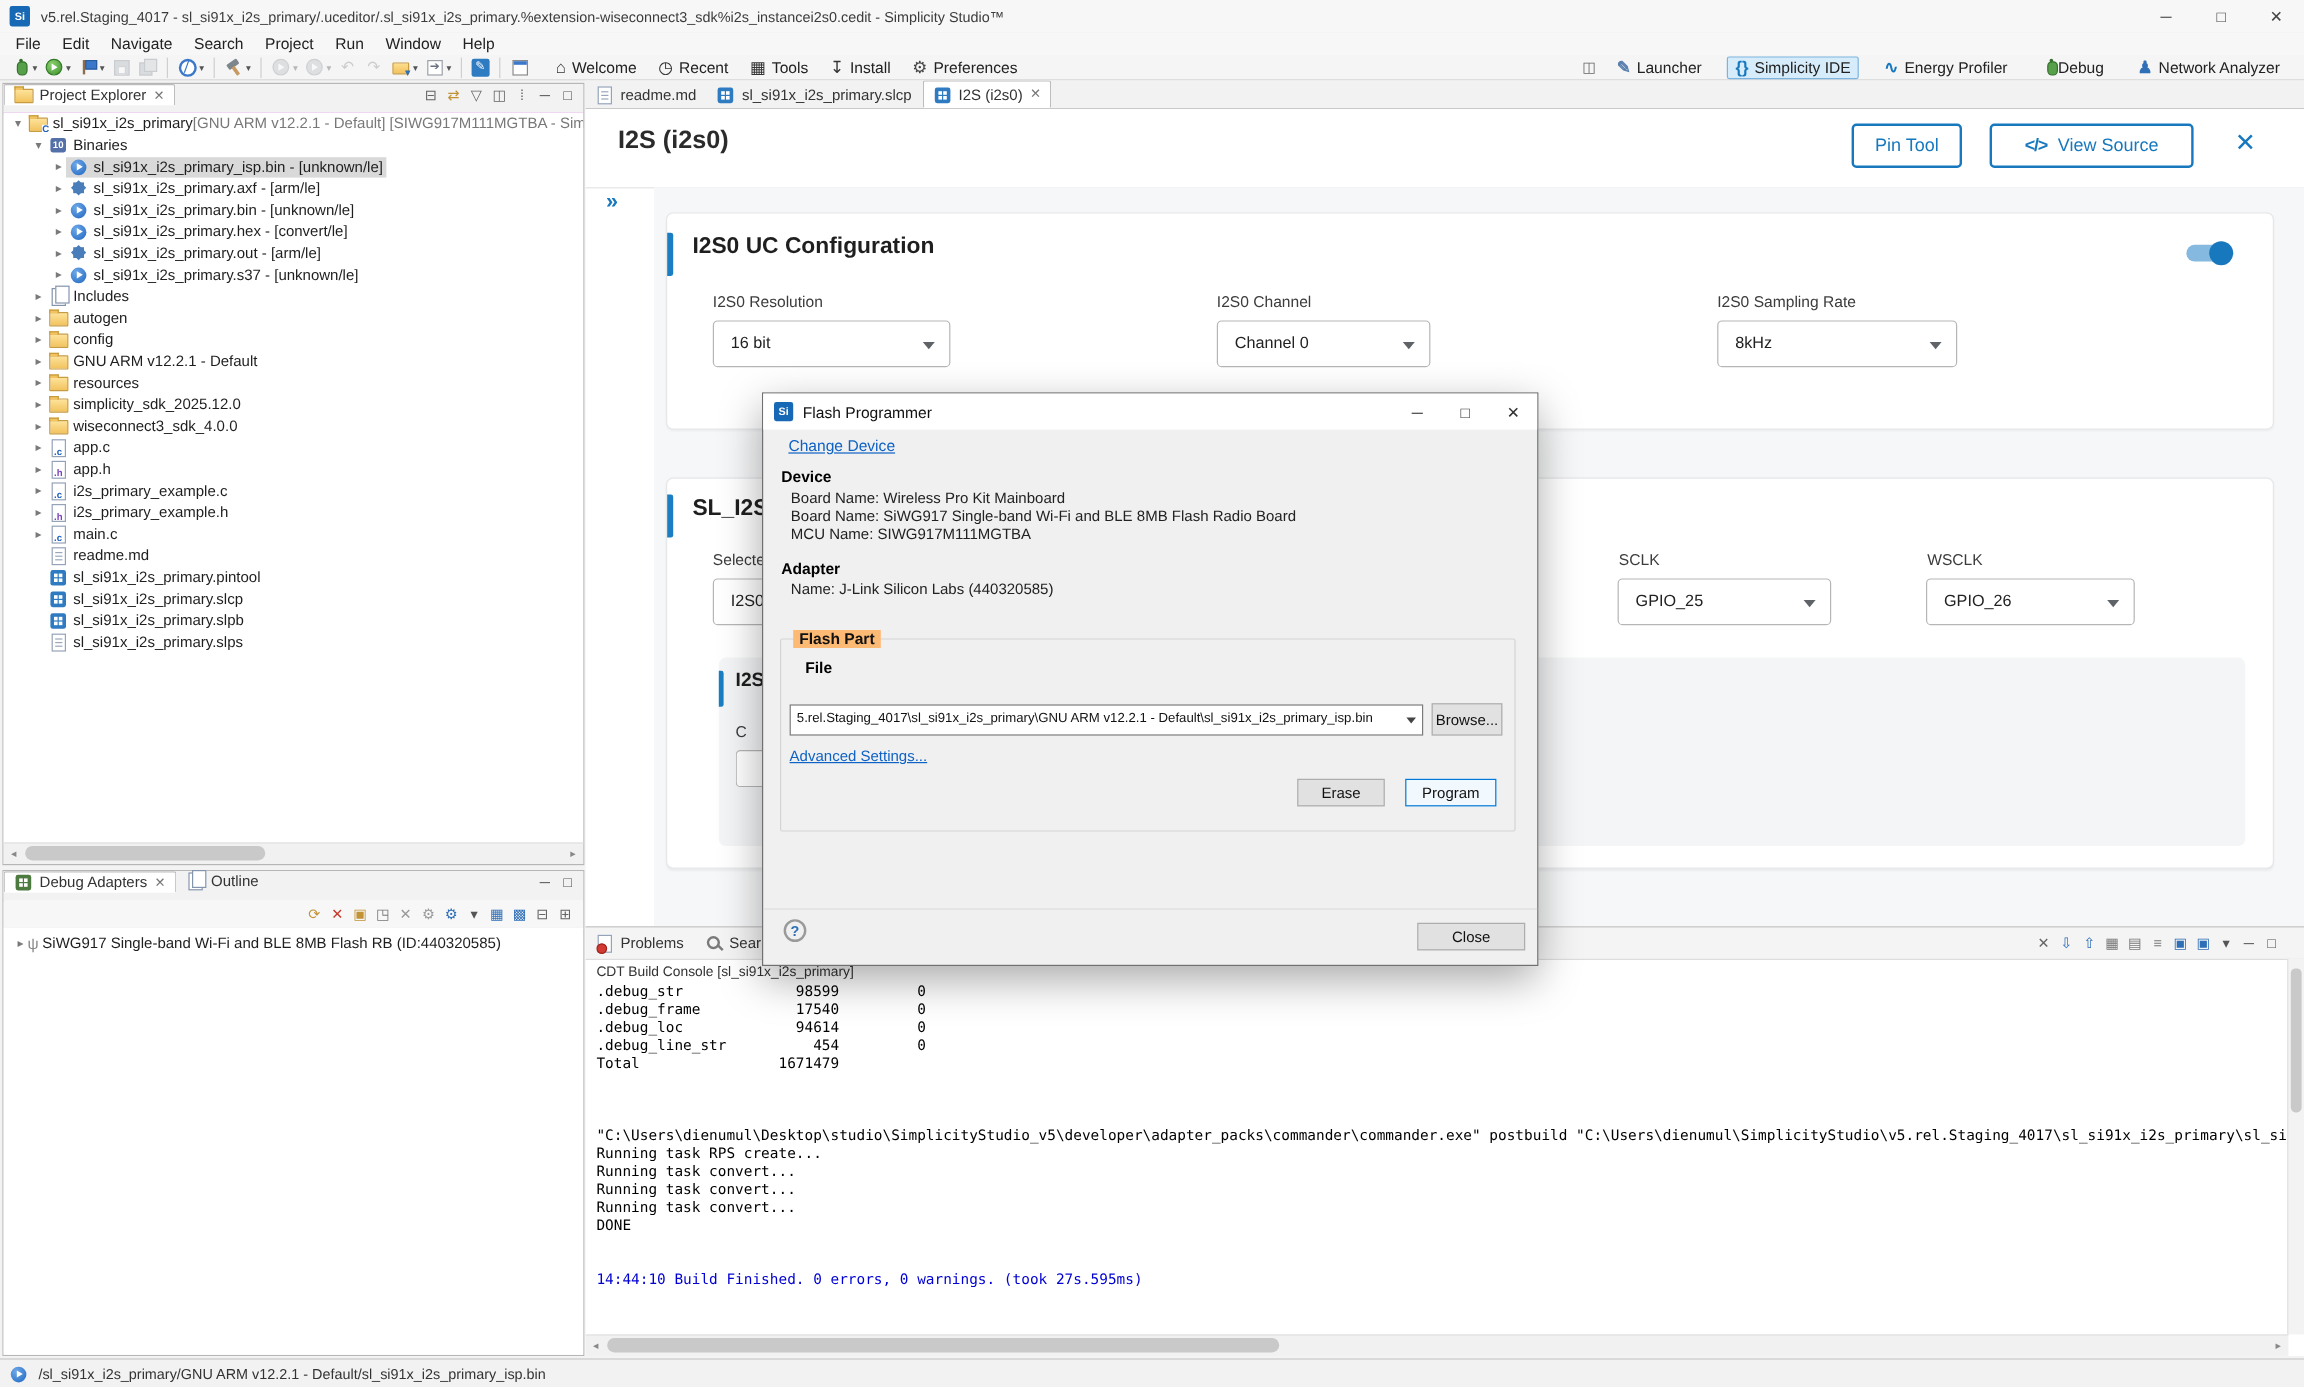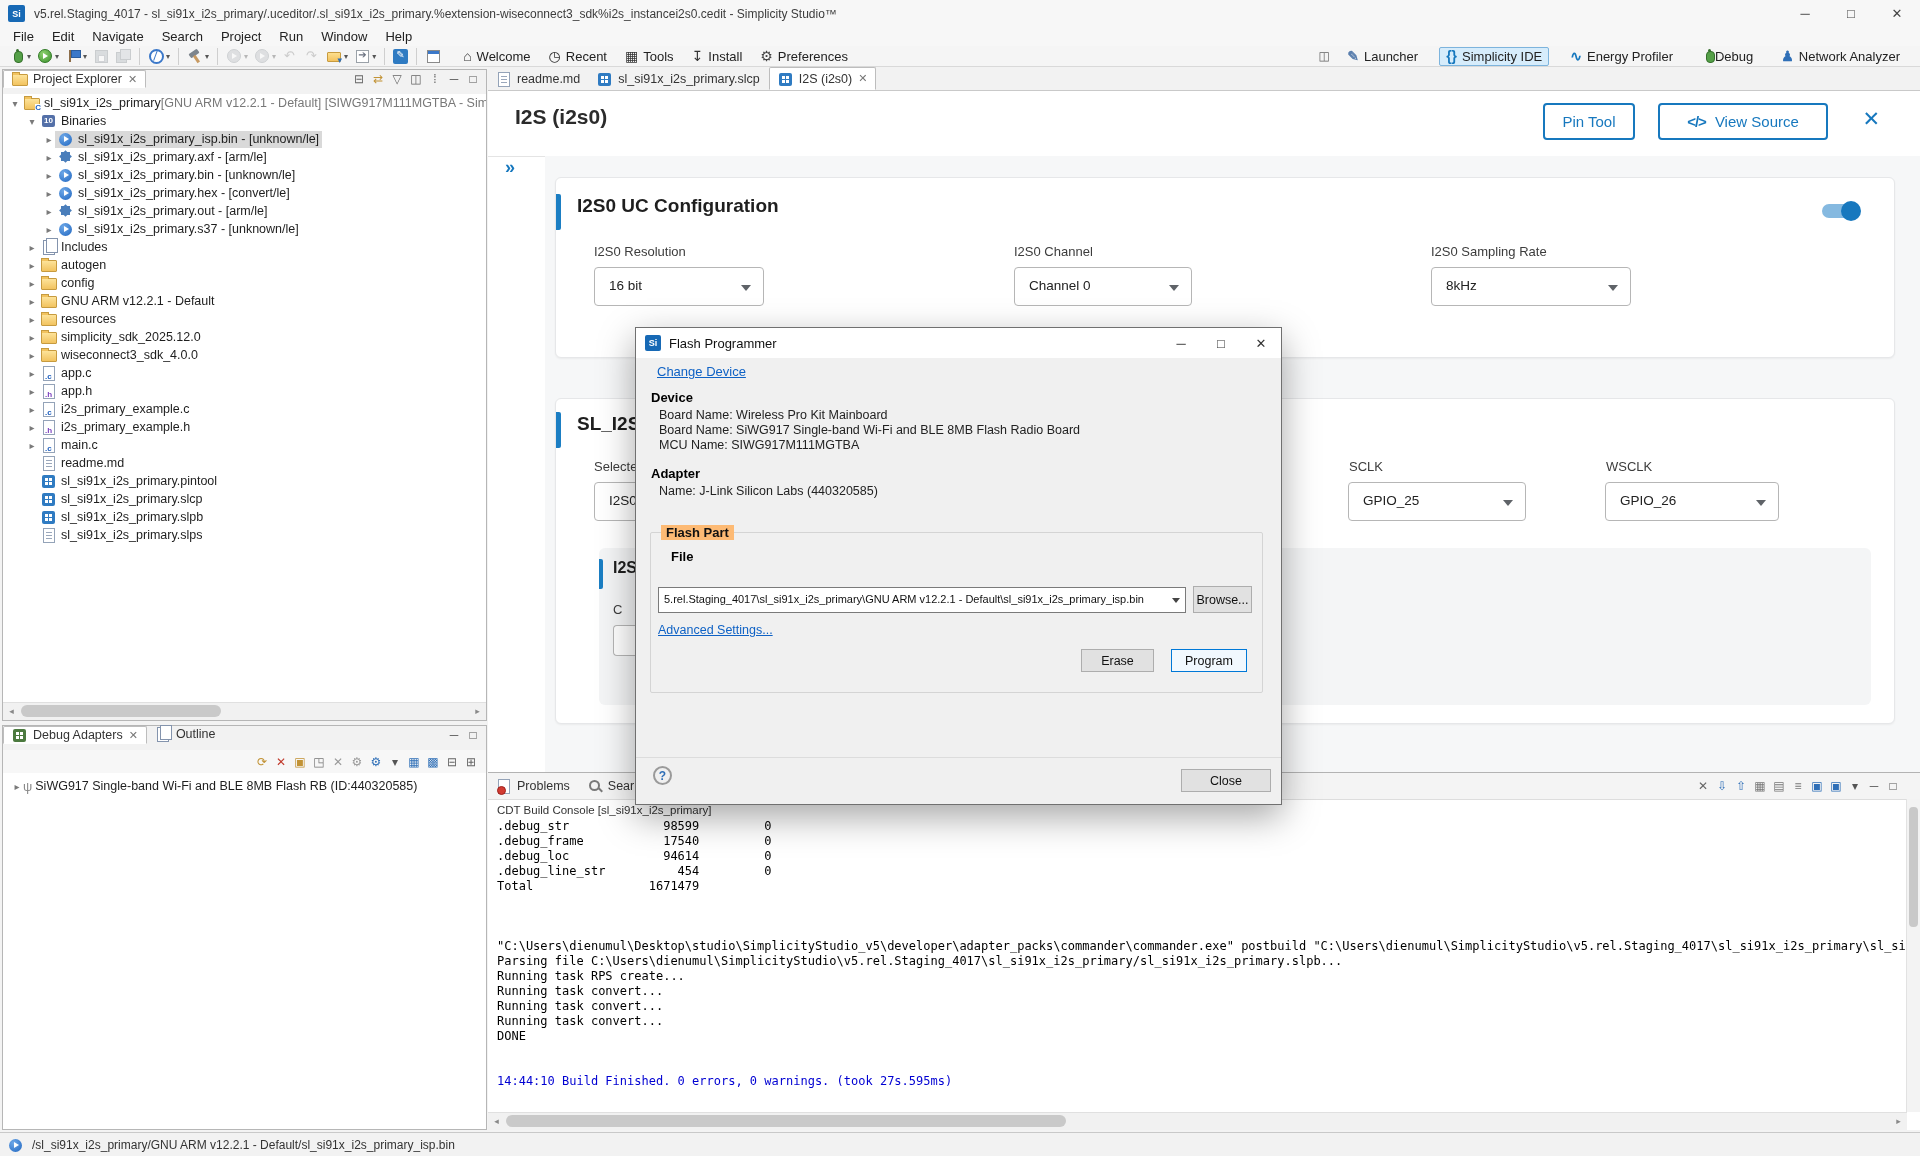--- a/index.html
+++ b/index.html
@@ -622,21 +622,21 @@
     <div class="ed-gray"></div>
 
     <div class="card" style="top:86px;height:179px;">
       <div class="accent" style="top:16px;height:36px;"></div>
       <div class="card-title" style="top:17px;">I2S0 UC Configuration</div>
       <div class="toggle" style="right:36px;top:26px;">
           <span class="knob"></span>
         </div>
       <div id="uc-fields">
           <div class="fld-label" style="left: 38px; top: 66px;">I2S0 Resolution</div>
-          <div class="dd" style="left: 38px; top: 89px; width: 170px;">
+          <div class="dd" style="left: 38px; top: 89px; width: 198px;">
             <span class="val">16 bit</span>
             <span class="chev"></span>
           </div>
           <div class="fld-label" style="left: 458px; top: 66px;">I2S0 Channel</div>
           <div class="dd" style="left: 458px; top: 89px; width: 178px;">
             <span class="val">Channel 0</span>
             <span class="chev"></span>
           </div>
           <div class="fld-label" style="left: 875px; top: 66px;">I2S0 Sampling Rate</div>
           <div class="dd" style="left: 875px; top: 89px; width: 200px;">
@@ -704,21 +704,20 @@
     <div class="con-lines" id="con-lines">
         <div class="con-line">.debug_str             98599         0</div>
         <div class="con-line">.debug_frame           17540         0</div>
         <div class="con-line">.debug_loc             94614         0</div>
         <div class="con-line">.debug_line_str          454         0</div>
         <div class="con-line">Total                1671479</div>
         <div class="con-line"> </div>
         <div class="con-line"> </div>
         <div class="con-line"> </div>
         <div class="con-line">"C:\Users\dienumul\Desktop\studio\SimplicityStudio_v5\developer\adapter_packs\commander\commander.exe" postbuild "C:\Users\dienumul\SimplicityStudio\v5.rel.Staging_4017\sl_si91x_i2s_primary\sl_si91x_i</div>
-        <div class="con-line">Parsing file C:\Users\dienumul\SimplicityStudio\v5.rel.Staging_4017\sl_si91x_i2s_primary/sl_si91x_i2s_primary.slpb...</div>
         <div class="con-line">Running task RPS create...</div>
         <div class="con-line">Running task convert...</div>
         <div class="con-line">Running task convert...</div>
         <div class="con-line">Running task convert...</div>
         <div class="con-line">DONE</div>
         <div class="con-line"> </div>
         <div class="con-line"> </div>
         <div class="con-line blue">14:44:10 Build Finished. 0 errors, 0 warnings. (took 27s.595ms)</div>
       </div>
     <div class="vscroll" style="right:0;top:26px;bottom:18px;">

